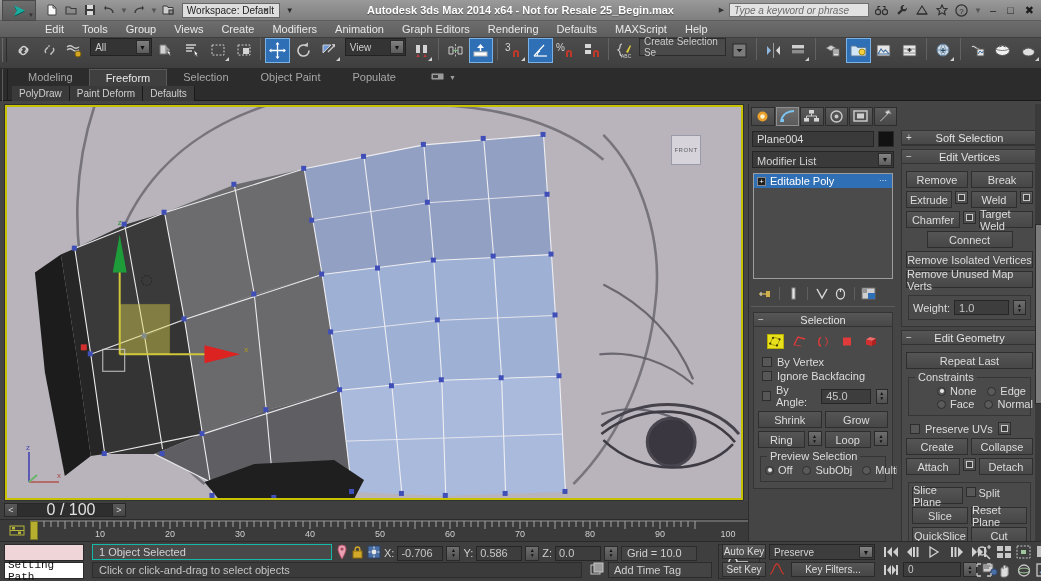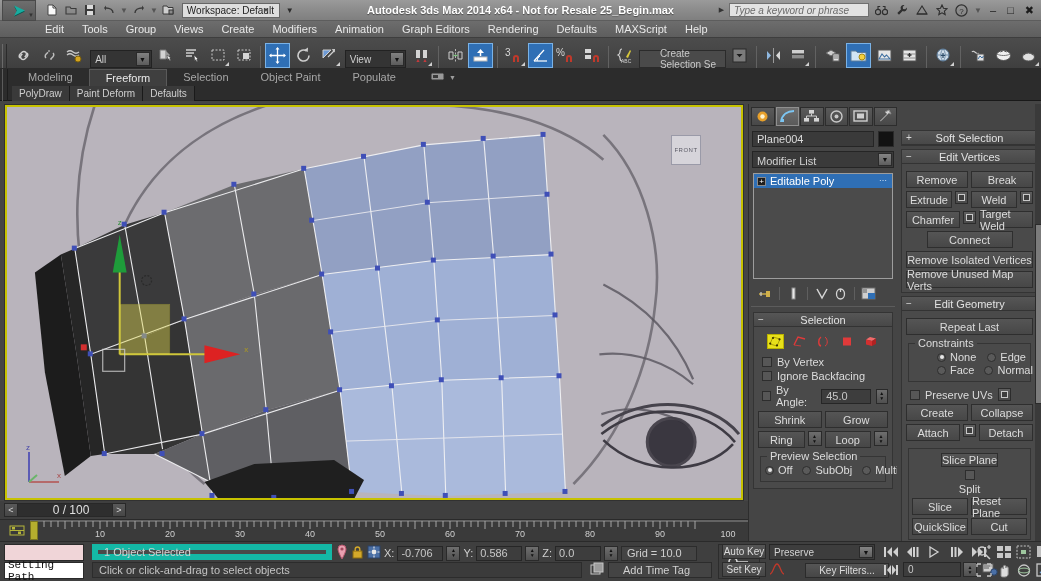--- a/index.html
+++ b/index.html
@@ -68,42 +68,42 @@
     background: linear-gradient(#6d6d6d,#5e5e5e);
     display:flex; align-items:center; border-bottom:1px solid #3e3e3e;
   }
   .menu-logo { width:36px; height:17px; }
   .menu-item { padding:0 9px; font-size:11px; color:#e9e9e9; line-height:17px; height:17px; }
 
   
   .toolbar {
     position:absolute; left:0; top:38px; width:1041px; height:31px;
     background: linear-gradient(#4c4c4c,#3f3f3f);
-    display:flex; align-items:flex-end; border-bottom:1px solid #2c2c2c;
+    display:flex; align-items:flex-start; border-bottom:1px solid #2c2c2c;
     padding-left:2px; gap:1px;
   }
   .grip { width:5px; height:24px; border-left:1px solid #6a6a6a; border-right:1px solid #2b2b2b; margin-right:3px; }
   .tb { width:25px; height:25px; display:flex; align-items:center; justify-content:center;
         border:1px solid transparent; position:relative; }
   .tb svg { display:block; }
   .tb.on { background:#2f6fb5; border:1px solid #7ab2e6; }
   .tb .cornr { position:absolute; right:1px; bottom:1px; width:0;height:0;
      border-left:4px solid transparent; border-bottom:4px solid #cfcfcf; }
   .vsep { width:1px; height:22px; background:#2b2b2b; border-right:1px solid #626262; margin:0 3px; }
   .combo {
     height:18px; background:#343434; border:1px solid #222; color:#cfcfcf;
     font-size:10px; display:flex; align-items:center; padding-left:4px; position:relative;
   }
   .combo .dd {
     position:absolute; right:1px; top:1px; width:14px; height:14px;
     background:linear-gradient(#808080,#5c5c5c); border:1px solid #2a2a2a;
     display:flex; align-items:center; justify-content:center; font-size:7px; color:#111;
   }
   .sel-set { width:88px; height:18px; background:#4a4a4a; border:1px solid #2b2b2b;
-             font-size:10px; color:#c9c9c9; display:flex; align-items:center; padding-left:20px; }
+             font-size:10px; color:#c9c9c9; display:flex; align-items:center; padding-left:4px; }
 
   
   .ribbon {
     position:absolute; left:0; top:69px; width:1041px; height:32px;
     background:#2c2c2c; border-bottom:1px solid #191919;
   }
   .ribbon-grip { position:absolute; left:2px; top:0; width:6px; height:32px;
      border-left:1px solid #5c5c5c; border-right:1px solid #1d1d1d; }
   .rtabs { position:absolute; left:12px; top:0; height:17px; display:flex; }
   .rtab { padding:0 16px; line-height:17px; font-size:11px; color:#a7a7a7; }
@@ -198,51 +198,51 @@
 
   .cp-scroll { position:absolute; right:0; top:0; width:7px; height:437px; background:#3a3a3a; }
   .cp-scroll .thumb { position:absolute; left:0; top:120px; width:7px; height:180px; background:#7b7b7b; border:1px solid #2a2a2a; }
 
   
   .timearea { position:absolute; left:0; top:501px; width:748px; height:40px; background:#3f3f3f; }
   .framebox { position:absolute; left:4px; top:2px; width:122px; height:14px; display:flex; }
   .fb-arrow { width:14px; background:linear-gradient(#595959,#464646); border:1px solid #282828;
               display:flex; align-items:center; justify-content:center; font-size:9px; color:#d8d8d8; }
   .fb-mid { flex:1; background:#2e2e2e; border-top:1px solid #282828; border-bottom:1px solid #282828;
-            color:#e0e0e0; font-size:12px; display:flex; align-items:center; justify-content:center;padding-left:12px; }
+            color:#e0e0e0; font-size:16px; display:flex; align-items:center; justify-content:center;padding-left:12px; }
   .trackbar { position:absolute; left:0; top:18px; width:748px; height:22px; background:#3a3a3a;
               border-top:1px solid #2a2a2a; }
   .tb-key { position:absolute; left:8px; top:3px; width:18px; height:14px; display:flex; align-items:center; justify-content:center; }
   .ruler { position:absolute; left:30px; top:0; right:0; height:22px; overflow:hidden; }
   .slider-handle { position:absolute; left:45px; top:1px; width:8px; height:19px; background:#b5ae2e; border:1px solid #7a7520; }
   .ruler-num { position:absolute; top:9px; font-size:9px; color:#cfcfcf; transform:translateX(-50%); }
 
   
   .statusarea { position:absolute; left:0; top:541px; width:1041px; height:40px; background:#3f3f3f;
                 border-top:1px solid #2a2a2a; }
   .mxslisten { position:absolute; left:4px; top:2px; width:80px; height:17px; background:#f0d5d8;
                border:1px solid #2a2a2a; }
   .mxsprompt { position:absolute; left:4px; top:20px; width:80px; height:17px; background:#ffffff;
                border:1px solid #2a2a2a; color:#111; font-family:"Liberation Mono", monospace;
                font-size:11px; display:flex; align-items:center; padding-left:3px; }
   .statusline { position:absolute; left:92px; top:2px; width:240px; height:16px; background:#494949;
-                border:6px solid #14b8a6; color:#d2d2d2; font-size:11px; display:flex;
+                border:1px solid #14b8a6; color:#d2d2d2; font-size:11px; display:flex;
                 align-items:center; padding-left:6px; }
   .promptline { position:absolute; left:92px; top:20px; width:490px; height:16px; background:#3b3b3b;
                 border:1px solid #2c2c2c; color:#c4c4c4; font-size:11px; display:flex;
                 align-items:center; padding-left:6px; }
   .coordgroup { position:absolute; left:336px; top:2px; display:flex; align-items:center; gap:3px; }
   .coord-lbl { font-size:11px; color:#d0d0d0; }
   .coord-f { width:46px; height:15px; background:#3d3d3d; border:1px solid #262626; color:#c8c8c8;
              font-size:11px; padding-left:3px; display:flex; align-items:center; }
   .gridlbl { width:76px; height:15px; background:#444; border:1px solid #2c2c2c; color:#d0d0d0;
              font-size:11px; display:flex; align-items:center; padding-left:5px; }
   .addtag { position:absolute; left:608px; top:20px; width:104px; height:16px; background:#444;
             border:1px solid #2c2c2c; color:#d0d0d0; font-size:11px; display:flex;
-            align-items:center; padding-left:14px; }
+            align-items:center; padding-left:5px; }
   .keybtn { position:absolute; left:590px; top:20px; width:14px; height:14px; }
   .keyhole { position:absolute; left:718px; top:2px; width:42px; height:35px; background:#3f3f3f;
              border:1px solid #2c2c2c; display:flex; align-items:center; justify-content:center; }
   .animgroup { position:absolute; left:722px; top:0px; width:320px; height:40px; }
   .akbtn { width:44px; height:15px; background:linear-gradient(#565656,#464646); border:1px solid #2b2b2b;
            color:#dcdcdc; font-size:10px; display:flex; align-items:center; justify-content:center; }
   .selcombo { width:106px; height:16px; background:#3d3d3d; border:1px solid #262626; color:#d2d2d2;
               font-size:10px; display:flex; align-items:center; padding-left:4px; position:relative; }
   .selcombo .dd { position:absolute; right:1px; top:1px; width:14px; height:12px;
      background:linear-gradient(#848484,#5e5e5e); border:1px solid #2a2a2a;
@@ -1013,20 +1013,30 @@
           </div>
           <div class="rowbtns" style="justify-content:center;">
             <div class="mbtn" style="flex:0 0 86px;">Connect</div>
           </div>
           <div class="rowbtns">
             <div class="mbtn">Remove Isolated Vertices</div>
           </div>
           <div class="rowbtns">
             <div class="mbtn">Remove Unused Map Verts</div>
           </div>
+          <div class="grp" style="margin-top:7px;padding:4px;">
+            <div style="display:flex;align-items:center;gap:4px;justify-content:center;">
+              <span style="font-size:11px;color:#dcdcdc;">Weight:</span>
+              <span class="numfield" style="width:58px;">1.0</span>
+              <span class="spin">
+                  <span>▲</span>
+                  <span>▼</span>
+                </span>
+            </div>
+          </div>
         </div>
       </div>
 
       <div class="rollup">
         <div class="rollhdr">
           <span class="pm">−</span>
           <span>Edit Geometry</span>
         </div>
         <div class="rollbody">
           <div class="rowbtns">
@@ -1069,21 +1079,21 @@
             <div class="mbtn">Collapse</div>
           </div>
           <div class="rowbtns">
             <div class="mbtn">Attach</div>
             <div class="sqbtn">
                 <i></i>
               </div>
             <div class="mbtn">Detach</div>
           </div>
           <div class="grp" style="margin-top:7px;padding:4px 3px;">
-            <div class="rowbtns" style="margin-top:0;align-items:center;flex-direction:column;">
+            <div class="rowbtns" style="margin-top:0;align-items:flex-start;">
               <div class="mbtn">Slice Plane</div>
               <span class="chk"></span>
               <span style="font-size:11px;color:#dcdcdc;flex:1;">Split</span>
             </div>
             <div class="rowbtns">
               <div class="mbtn">Slice</div>
               <div class="mbtn">Reset Plane</div>
             </div>
             <div class="rowbtns">
               <div class="mbtn">QuickSlice</div>
@@ -1305,21 +1315,21 @@
         </svg>
     </div>
 
     <div class="animgroup">
       <div style="position:absolute;left:0;top:2px;" class="akbtn">Auto Key</div>
       <div style="position:absolute;left:0;top:20px;" class="akbtn">Set Key</div>
       <div style="position:absolute;left:47px;top:2px;" class="selcombo">
         <span>Preserve</span>
         <span class="dd">▼</span>
       </div>
-      <div style="position:absolute;left:47px;top:20px;display:flex;align-items:center;gap:19px;">
+      <div style="position:absolute;left:47px;top:20px;display:flex;align-items:flex-start;gap:5px;">
         <span>
           <svg width="17" height="14" viewBox="0 0 17 14">
               <path d="M1 12c3 0 4-10 7-10s4 10 7 10" fill="none" stroke="#c0392b" stroke-width="1.3"></path>
             </svg>
         </span>
         <span class="kfilters">Key Filters...</span>
       </div>
 
       <div style="position:absolute;left:158px;top:2px;display:flex;gap:1px;">
         <span class="kf">

